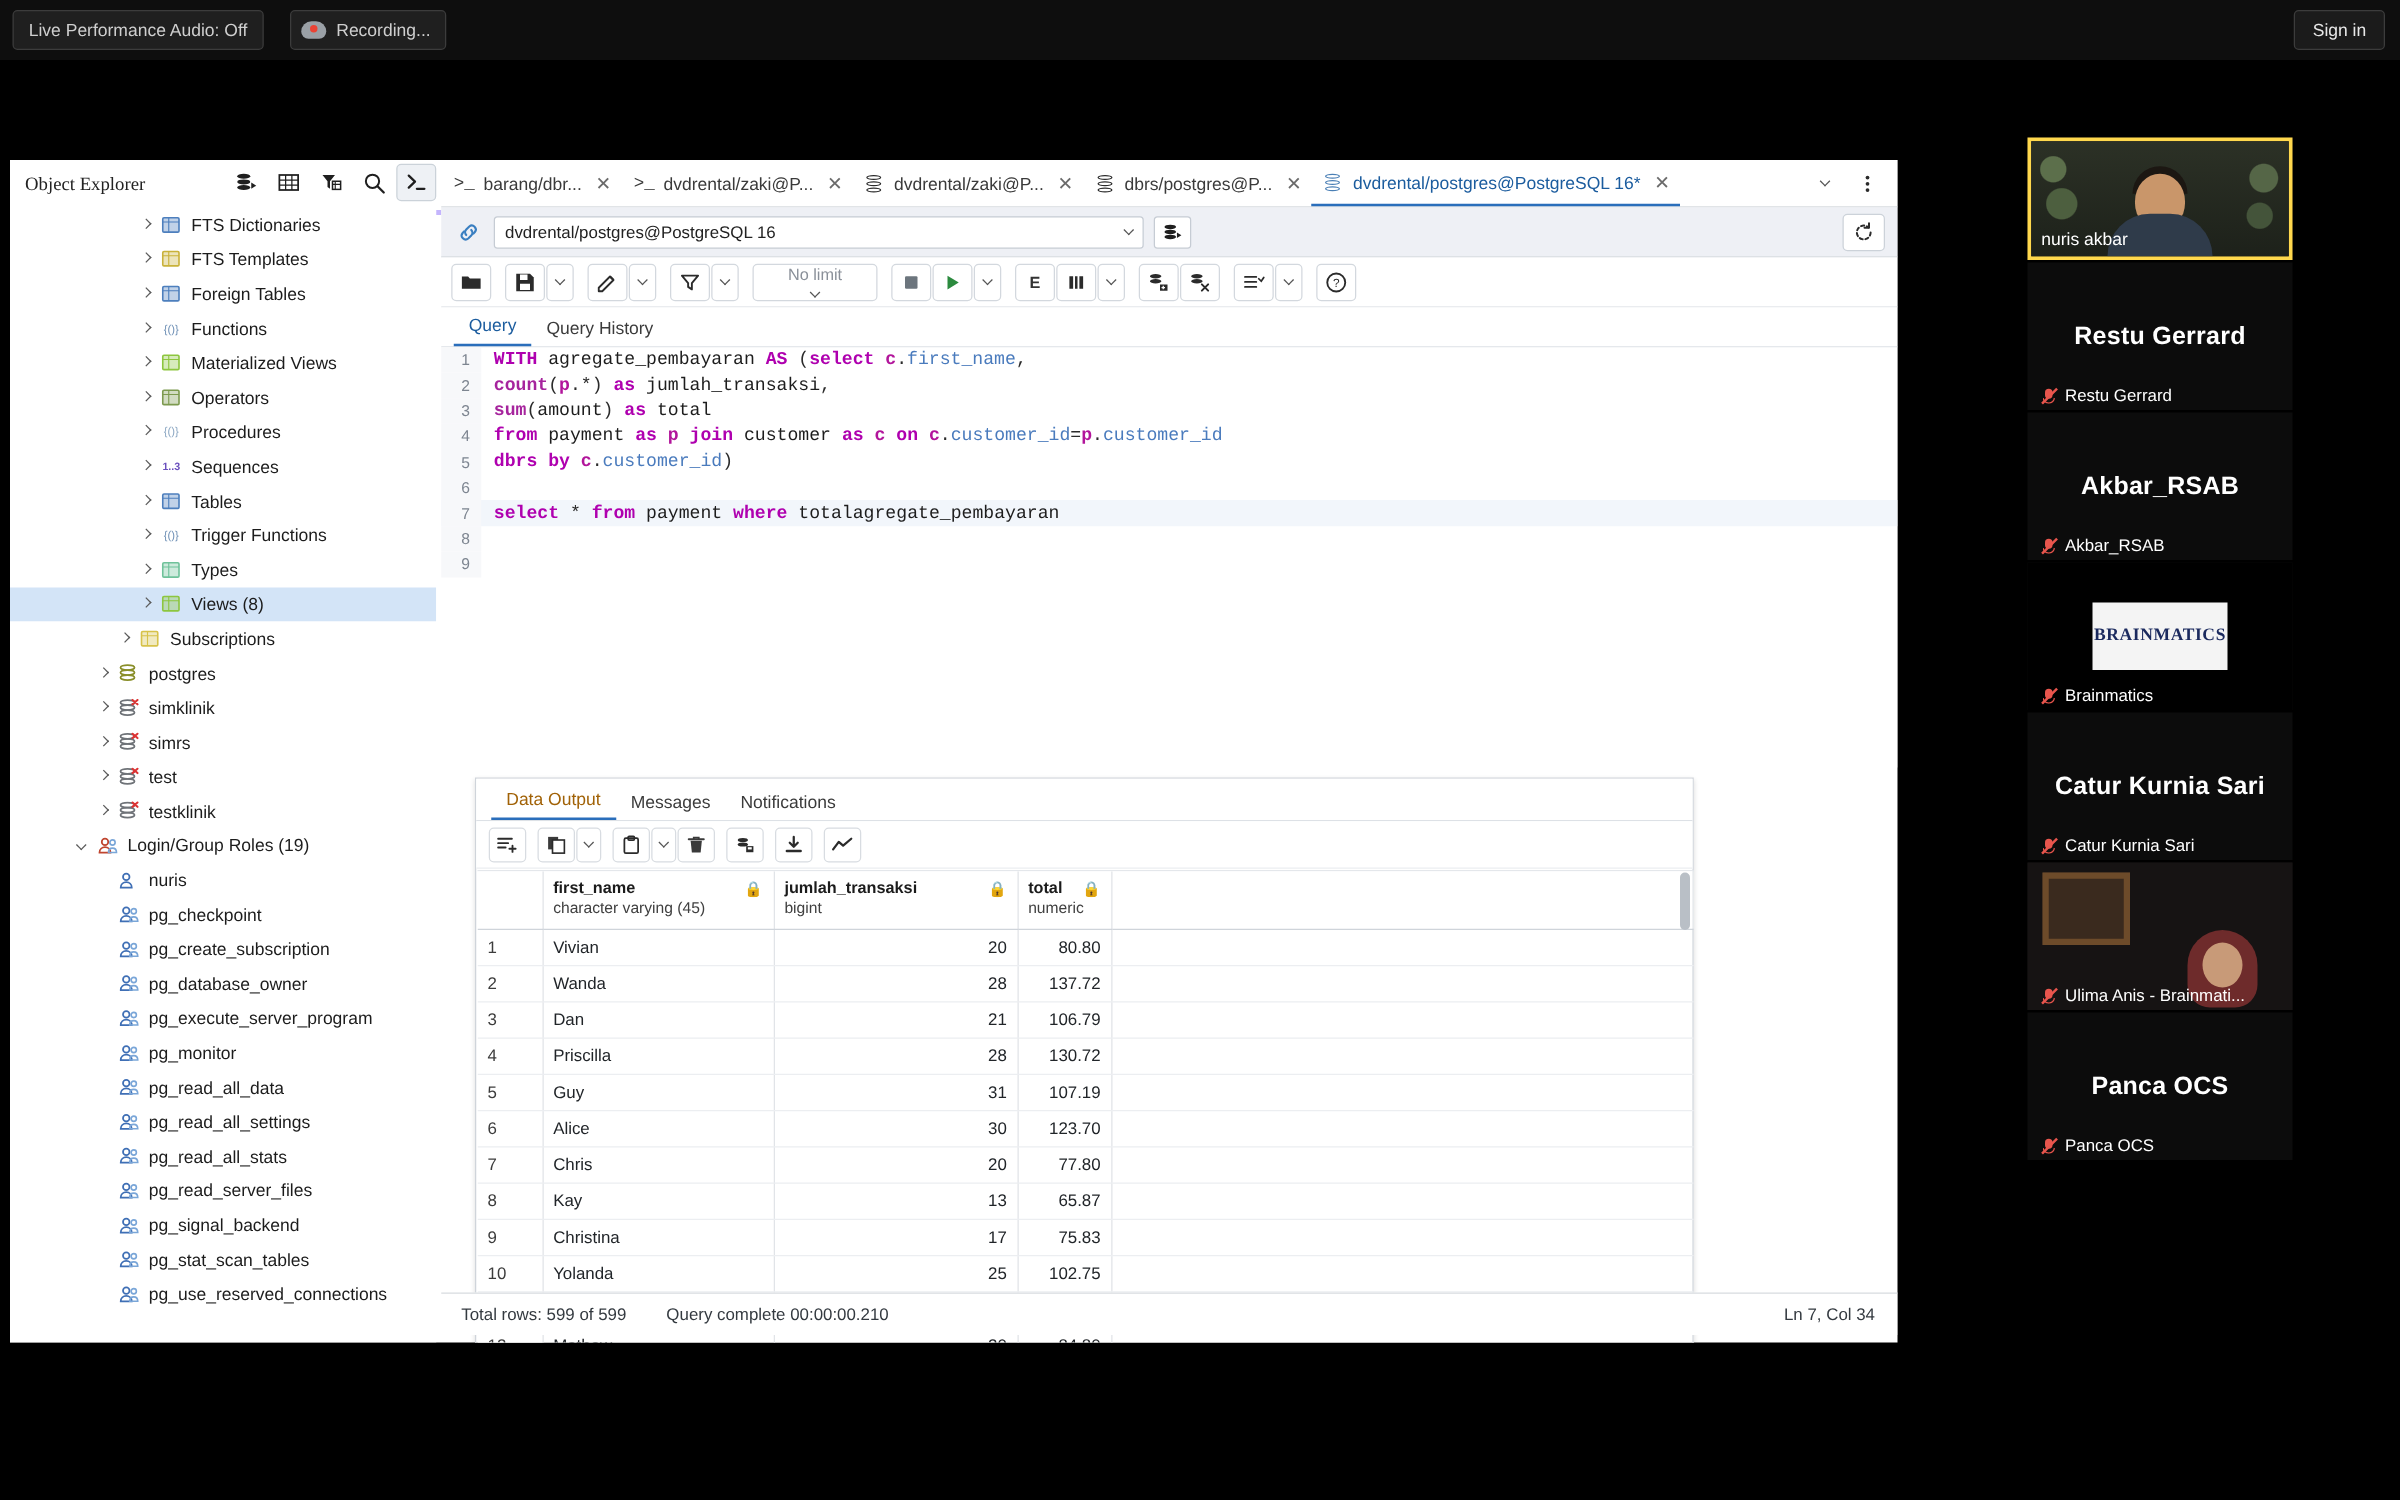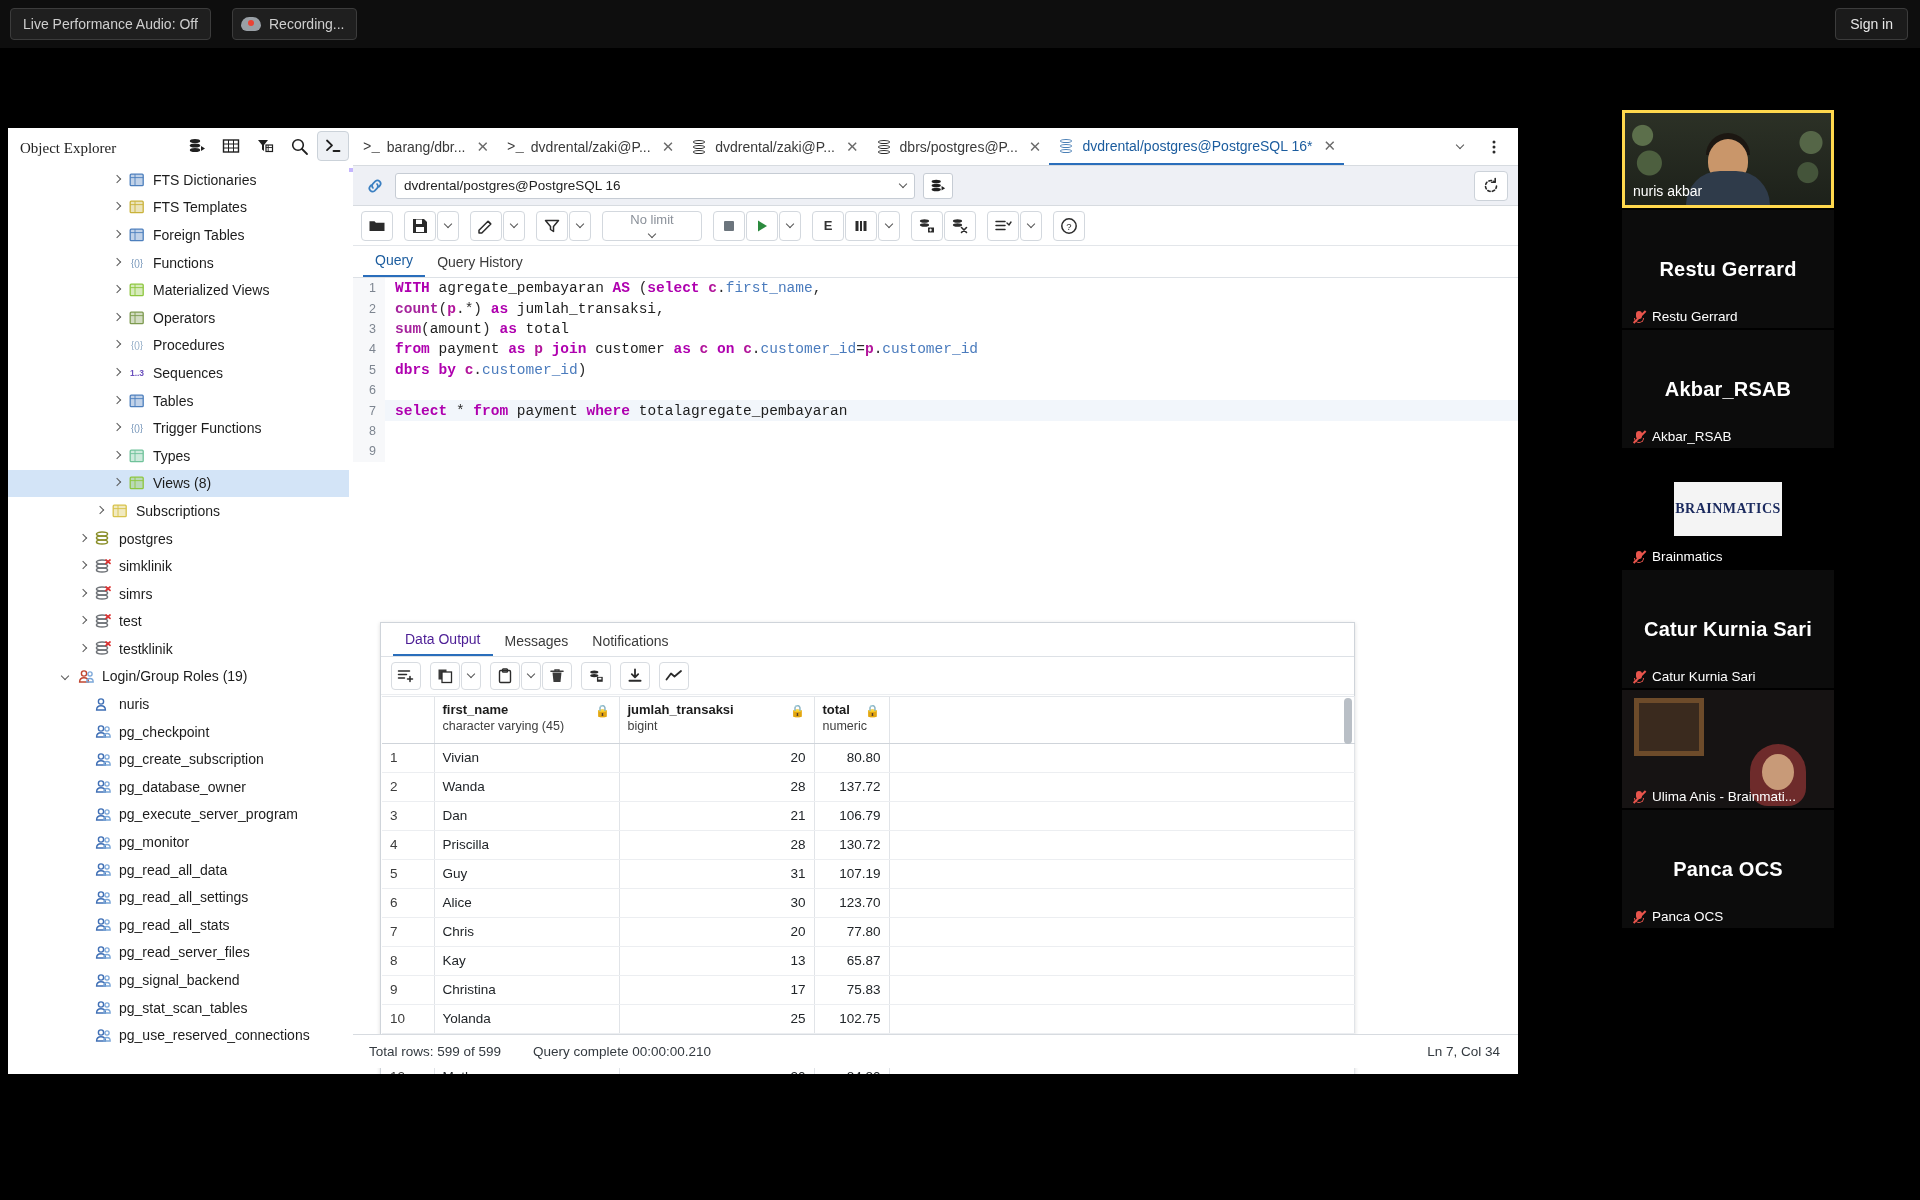--- a/index.html
+++ b/index.html
@@ -119,21 +119,21 @@
   .col { color:#4a7bbd; }
   .pn  { color:#b2159b; font-weight:bold; }
   .op  { color:#2b2b2b; }
 
   
   #outpanel { position:absolute; left:372px; top:494px; width:975px; height:466px;
               background:#fff; border:1px solid #cfd4da; box-shadow:0 1px 4px rgba(0,0,0,.14); }
   .otabs { height:34px; border-bottom:1px solid #dde1e6; display:flex; align-items:flex-end;
            padding-left:12px; background:#fff; }
   .otab { font-size:14px; color:#3b3b3b; padding:0 12px 7px 12px; }
-  .otab.active { color:#4c1d95; border-bottom:2.5px solid #2a6ebb;text-align:center; }
+  .otab.active { color:#a16207; border-bottom:2.5px solid #2a6ebb;text-align:center; }
   .otoolbar { height:38px; display:flex; align-items:center; padding:0 10px; gap:1px;
               border-bottom:1px solid #eceef1; background:#fff; }
   .ob { height:28px; min-width:30px; border:1px solid #d8dce1; border-radius:4px; background:#fff;
         display:flex; align-items:center; justify-content:center; padding:0 5px; }
   .ob.caret { min-width:20px; }
 
   
   #grid { position:absolute; left:1px; top:73px; width:973px; height:392px; overflow:hidden;
           border-top:1px solid #e4e7eb; }
   table.rg { border-collapse:collapse; table-layout:fixed; width:100%; font-size:13.5px; color:#212529; }

